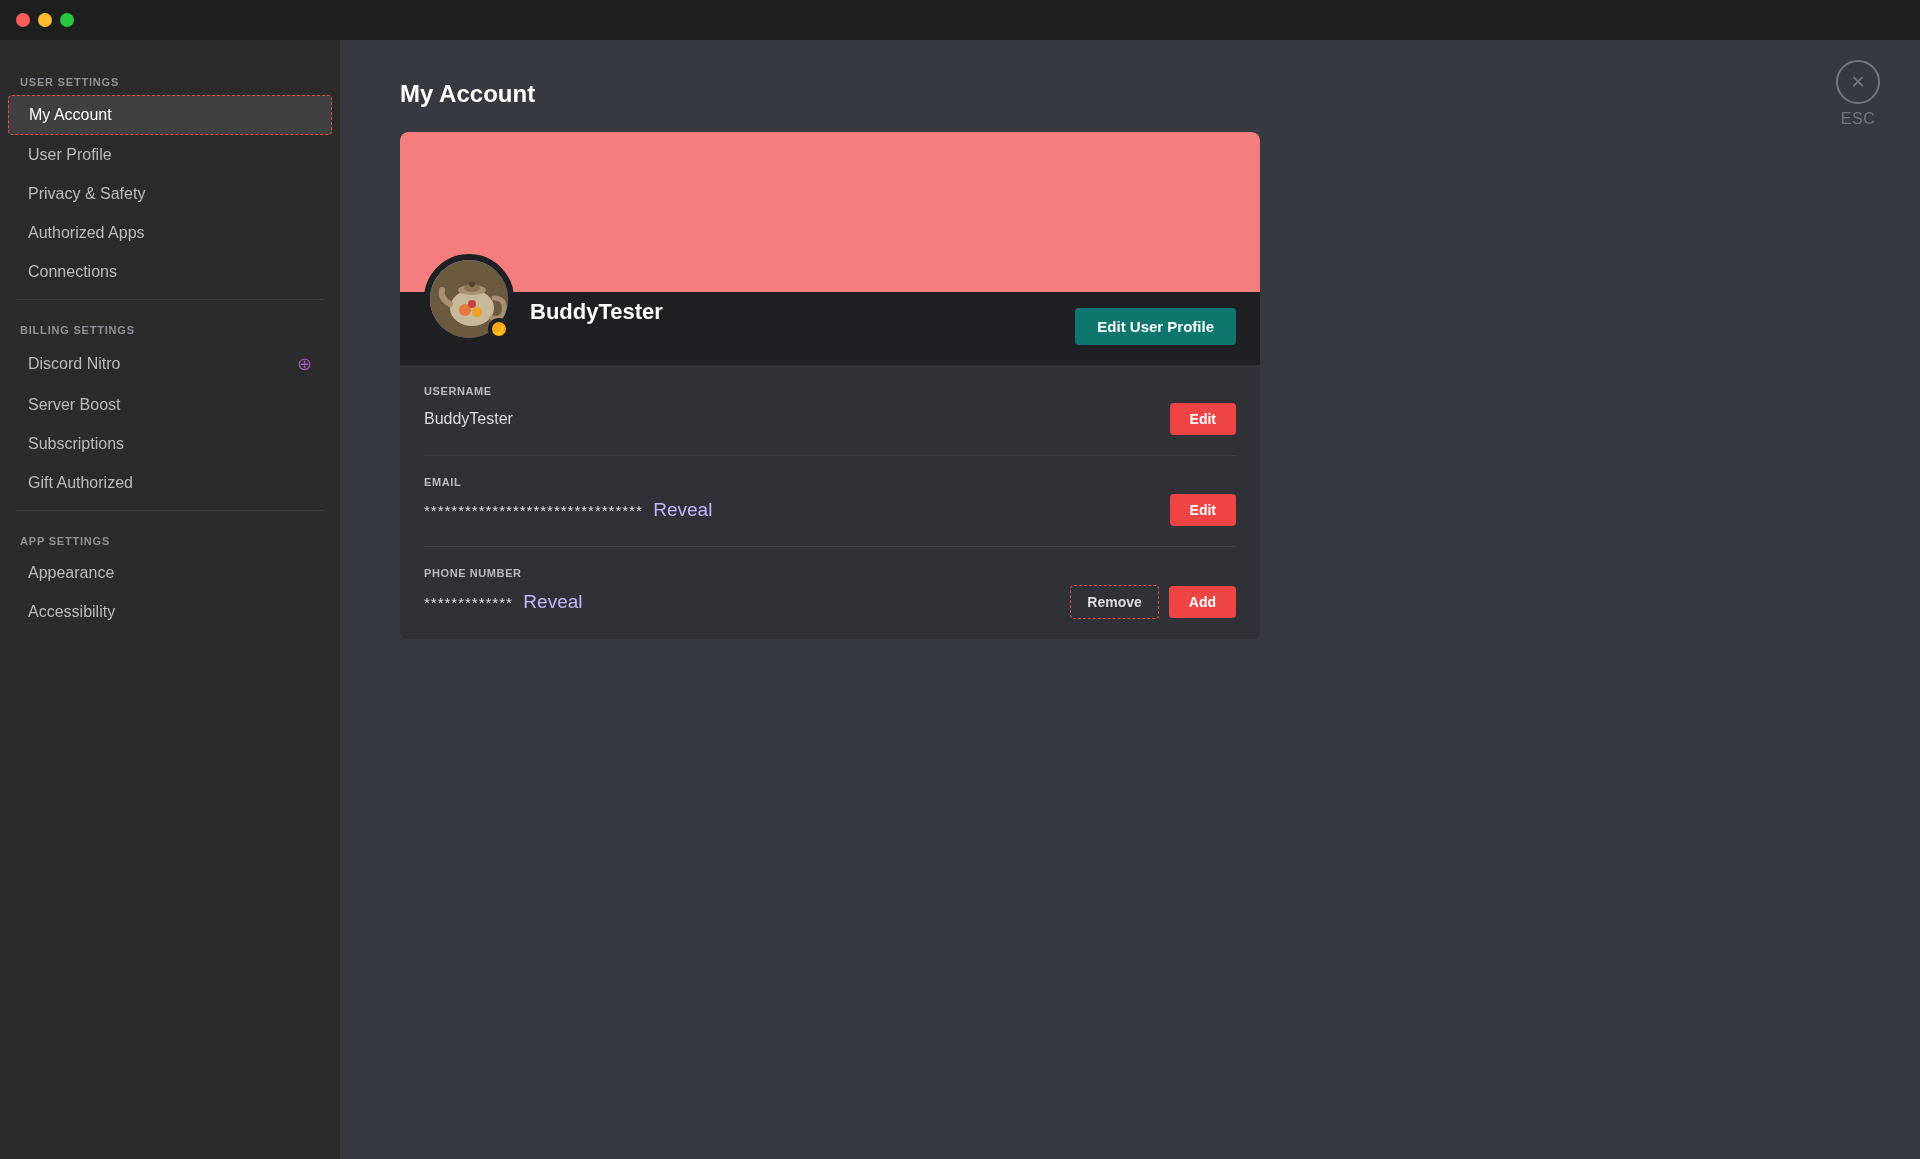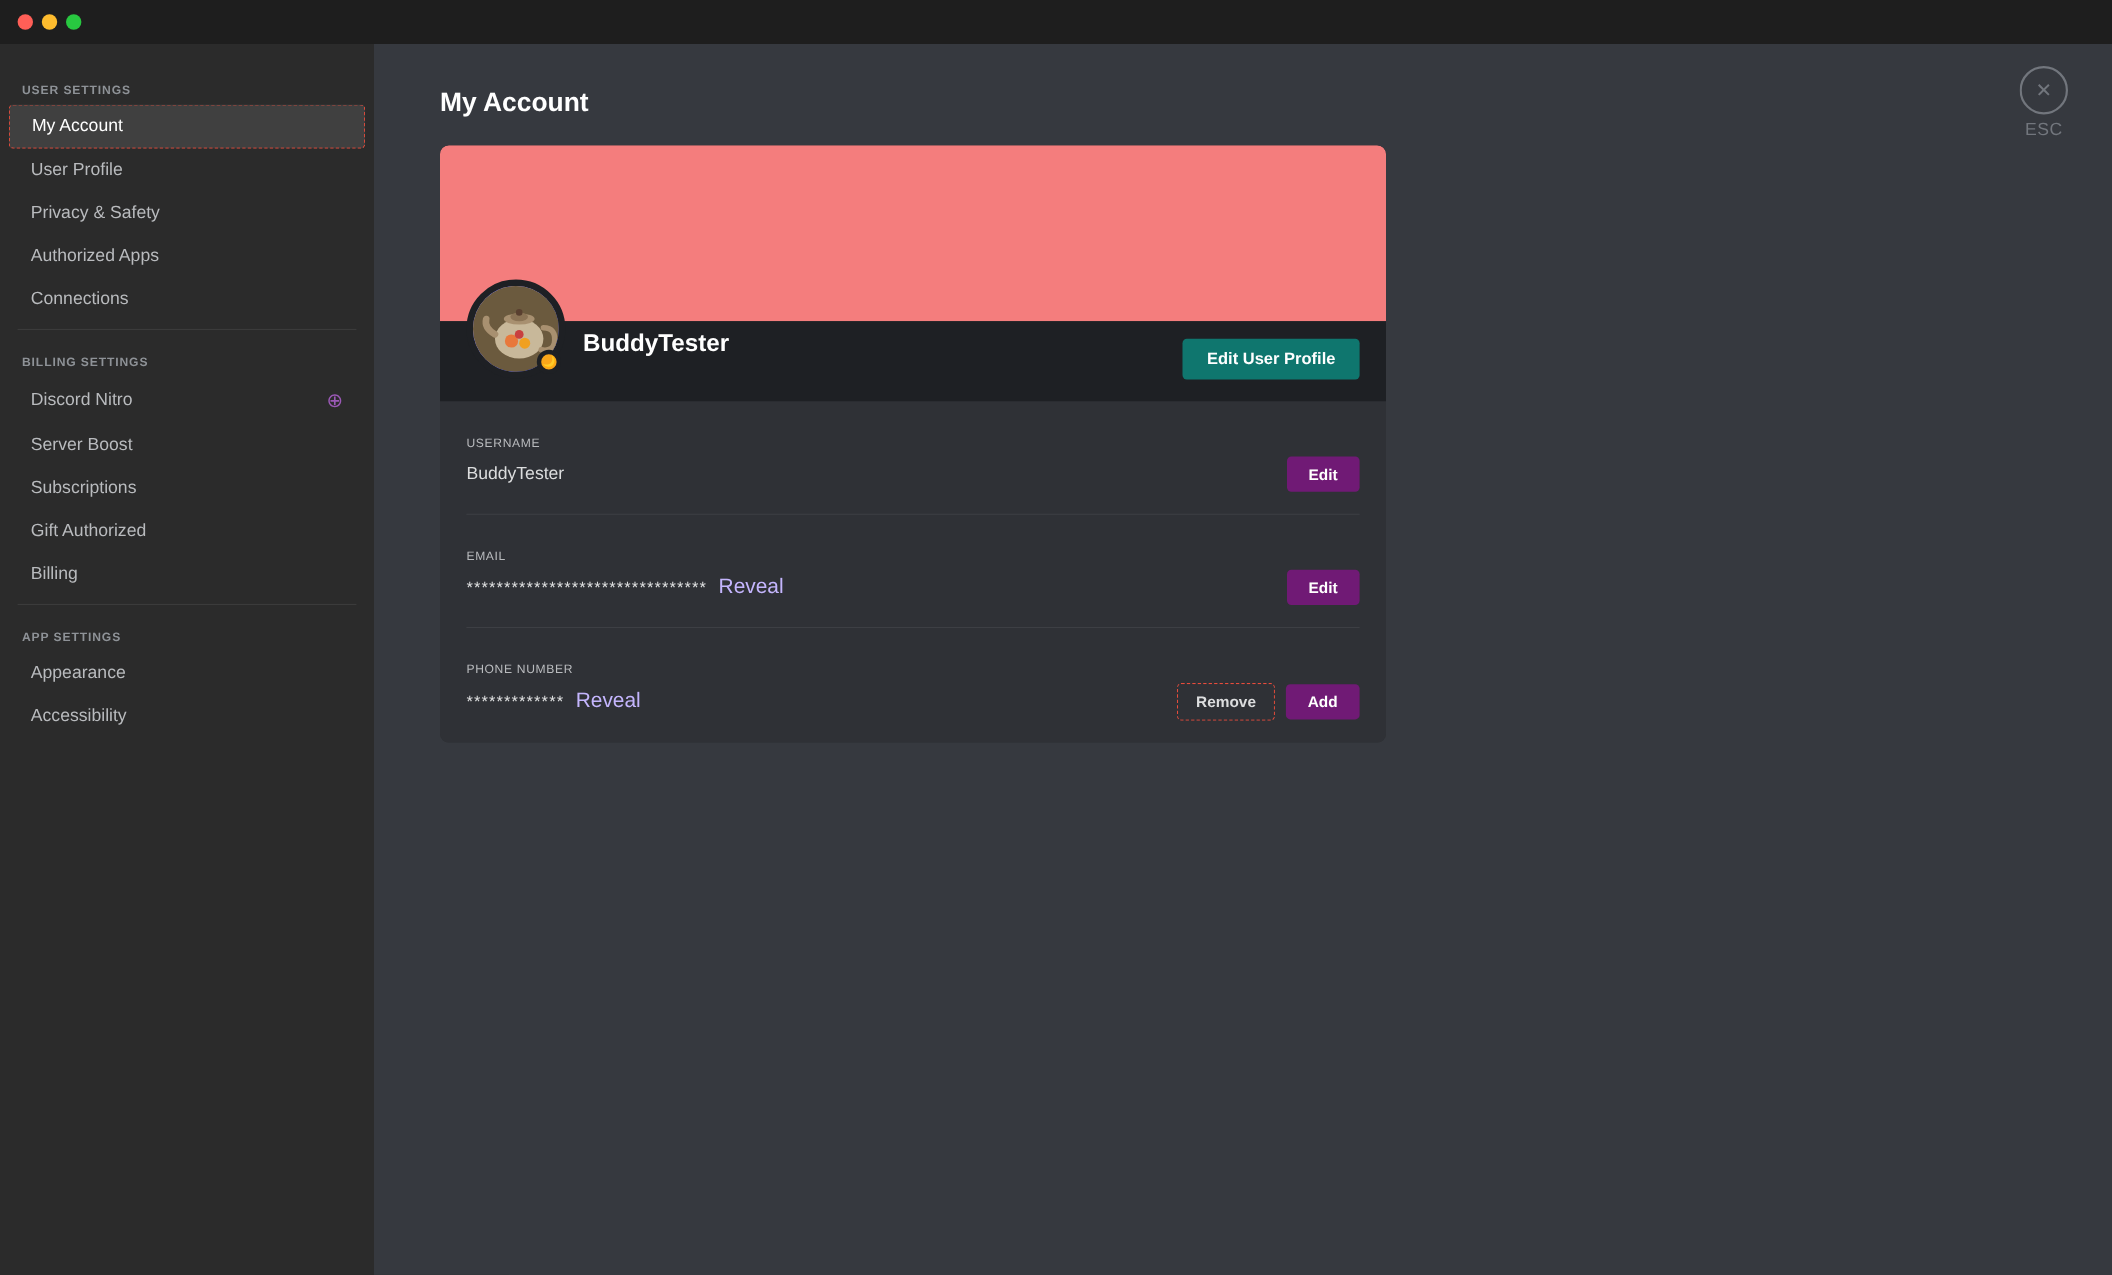--- a/index.html
+++ b/index.html
@@ -218,26 +218,25 @@
       padding: 20px 0;
       border-top: 1px solid rgba(255,255,255,0.07);
     }
 
     .info-row:first-child {
       border-top: none;
     }
 
     .info-label {
       font-size: 11px;
-      font-weight: 400;
+      font-weight: 700;
       color: #b9bbbe;
       letter-spacing: 0.6px;
       text-transform: uppercase;
       margin-bottom: 6px;
-      margin-top: 12px;
     }
 
     .info-value-row {
       display: flex;
       align-items: center;
       justify-content: space-between;
     }
 
     .info-value {
       font-size: 16px;
@@ -252,21 +251,21 @@
 
     .reveal-link {
       color: #c4b5fd;
       font-size: 19px;
       cursor: pointer;
       text-decoration: none;
       margin-left: 6px;
     }
 
     .action-btn {
-      background: #701a75;
+      background: #ef4444;
       color: #fff;
       border: none;
       border-radius: 4px;
       padding: 8px 20px;
       font-size: 14px;
       font-weight: 600;
       cursor: pointer;
     }
 
     .remove-btn {
@@ -357,23 +356,20 @@
     </div>
     <div class="sidebar-item">
       <span class="sidebar-item-text">Server Boost</span>
     </div>
     <div class="sidebar-item">
       <span class="sidebar-item-text">Subscriptions</span>
     </div>
     <div class="sidebar-item">
       <span class="sidebar-item-text">Gift Authorized</span>
     </div>
-    <div class="sidebar-item">
-      <span class="sidebar-item-text">Billing</span>
-    </div>
 
     <div class="sidebar-divider"></div>
 
     <div class="sidebar-section-label">APP SETTINGS</div>
 
     <div class="sidebar-item">
       <span class="sidebar-item-text">Appearance</span>
     </div>
     <div class="sidebar-item">
       <span class="sidebar-item-text">Accessibility</span>

